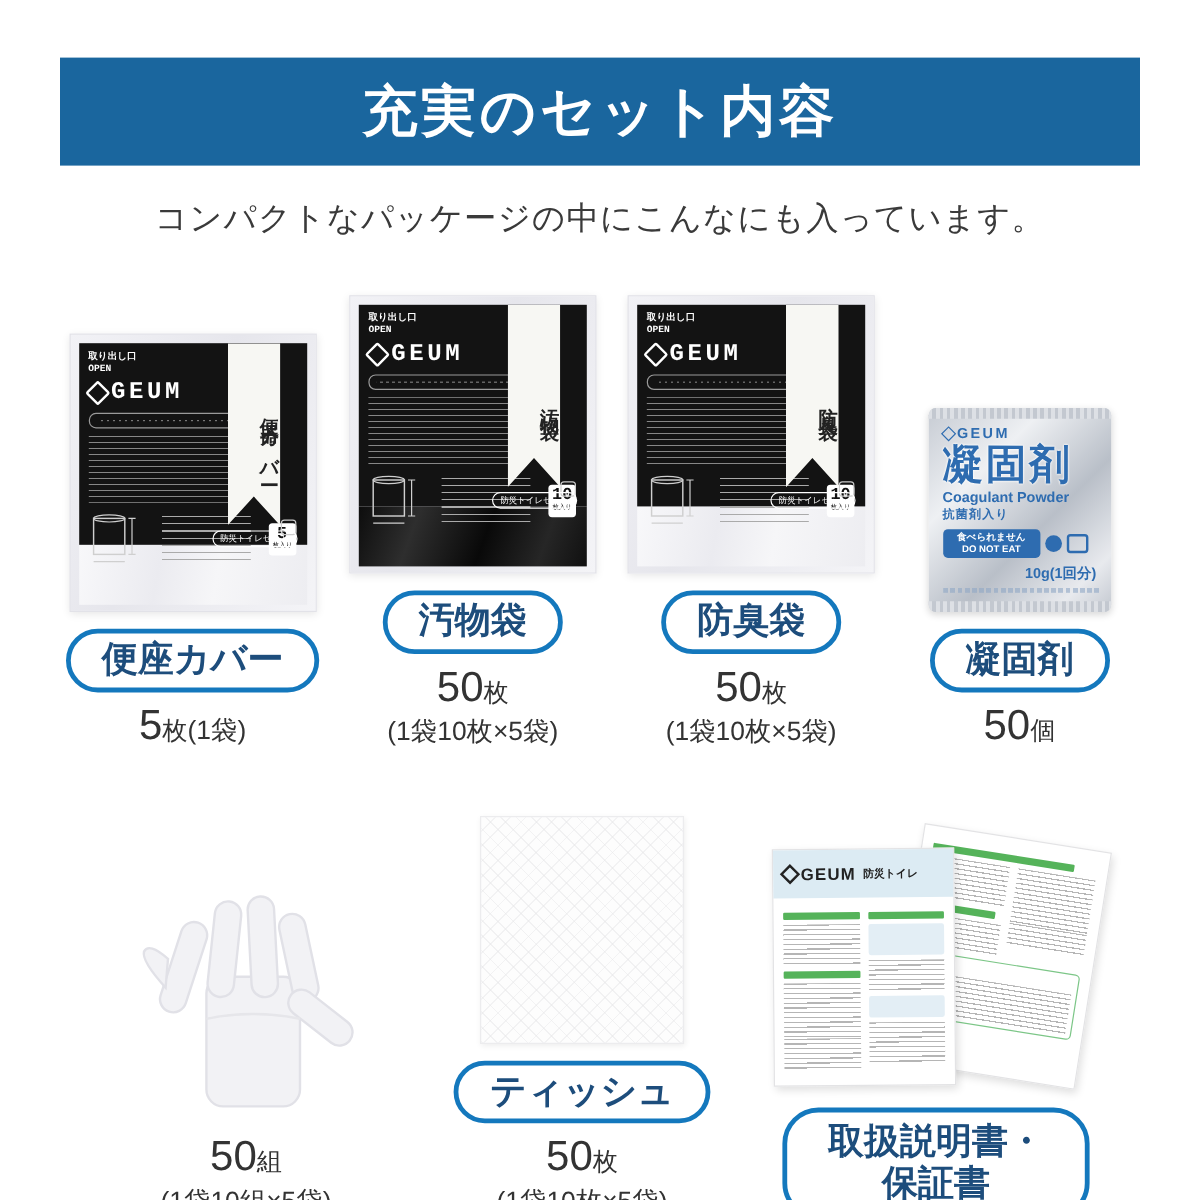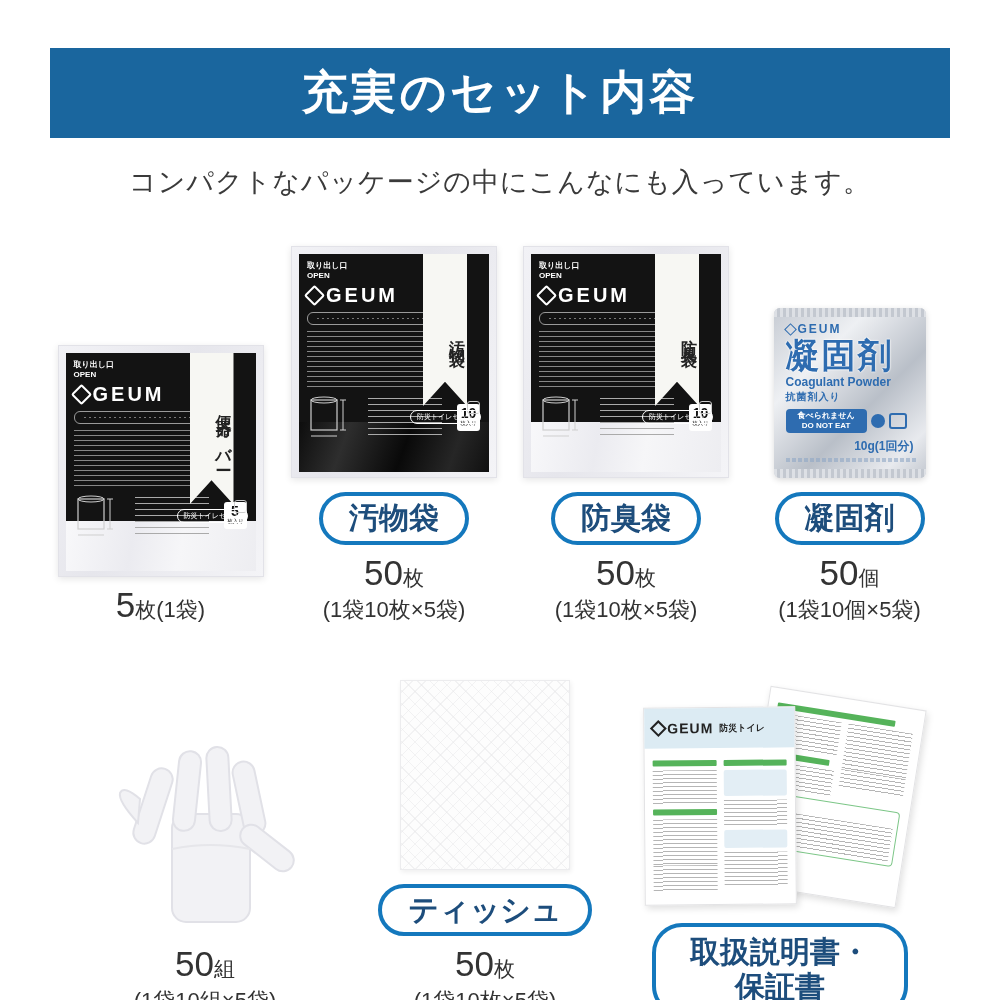--- a/index.html
+++ b/index.html
@@ -29,21 +29,21 @@
   .count{margin-top:8px;text-align:center;color:#333;}
   .count .num{font-size:35px;}
   .count .unit{font-size:21px;}
   .count .per{font-size:22px;display:block;margin-top:2px;}
   .count .per.inline{display:inline;font-size:22px;}
 
   
   .pkg{width:206px;height:232px;position:relative;
        background:linear-gradient(115deg,#f2f2f6,#e6e6ec 45%,#f4f4f7);
        border:1px solid #e2e2e8;box-shadow:0 2px 7px rgba(0,0,0,.10);
-       padding:7px 7px 0 7px;box-sizing:border-box;}
+       padding:7px 7px 0 7px;box-sizing:border-box;font-family:Liberation Mono, monospace;}
   .pkg-panel{position:relative;background:#131313;height:168px;padding:7px 8px;box-sizing:border-box;}
   .pkg-open{color:#fff;font-size:8px;line-height:1.25;font-weight:bold;}
   .pkg-brand{color:#fff;font-size:20px;font-weight:bold;letter-spacing:3px;margin-top:3px;display:flex;align-items:center;gap:4px;}
   .pkg-brand .gicon{display:inline-block;width:11px;height:11px;border:2px solid #fff;transform:rotate(45deg);border-radius:2px;}
   .dims-pill{width:126px;height:11px;border:1px solid #9a9a9a;border-radius:6px;margin-top:5px;
              background:repeating-linear-gradient(90deg,transparent 0 3px,#777 3px 5px);background-size:90% 1px;background-position:6px center;background-repeat:no-repeat;}
   .notice{width:118px;height:56px;margin-top:6px;
           background:repeating-linear-gradient(to bottom,#9b9b9b 0 1px,transparent 1px 5px);opacity:.85;}
   .spec{display:flex;align-items:center;gap:15px;margin-top:7px;}
   .bag-svg{flex:none;}
@@ -151,20 +151,21 @@
               <span class="u">枚入り</span>
             </div>
           </div>
           <div class="recycle"></div>
           <div class="ribbon">便器カバー</div>
           <div class="set-pill">防災トイレセット</div>
         </div>
         <div class="pkg-contents contents-clear"></div>
       </div>
     </div>
+    <div class="pill">便座カバー</div>
     <div class="count">
       <span class="num">5</span><span class="unit">枚</span><span class="per inline">(1袋)</span>
     </div>
   </div>
 
   <div class="cell" style="width:232px;">
     <div class="photo" style="height:236px;">
       <div class="pkg">
         <div class="pkg-panel">
           <div class="pkg-open">
@@ -267,21 +268,20 @@
           <span class="sa-ico1"></span>
           <span class="sa-ico2"></span>
         </div>
         <div class="sa-amount">10g(1回分)</div>
         <div class="sa-line"></div>
       </div>
     </div>
     <div class="pill">凝固剤</div>
     <div class="count">
       <span class="num">50</span><span class="unit">個</span>
-      <span class="per">(1袋10個×5袋)</span>
     </div>
   </div>
 </div>
 
 <div class="row row2">
 
   <div class="cell" style="width:300px;">
     <div class="photo glove-box">
       <svg width="250" height="190" viewBox="0 0 250 190">
         <g fill="#f2f2f5" stroke="#e1e1e7" stroke-width="2">

